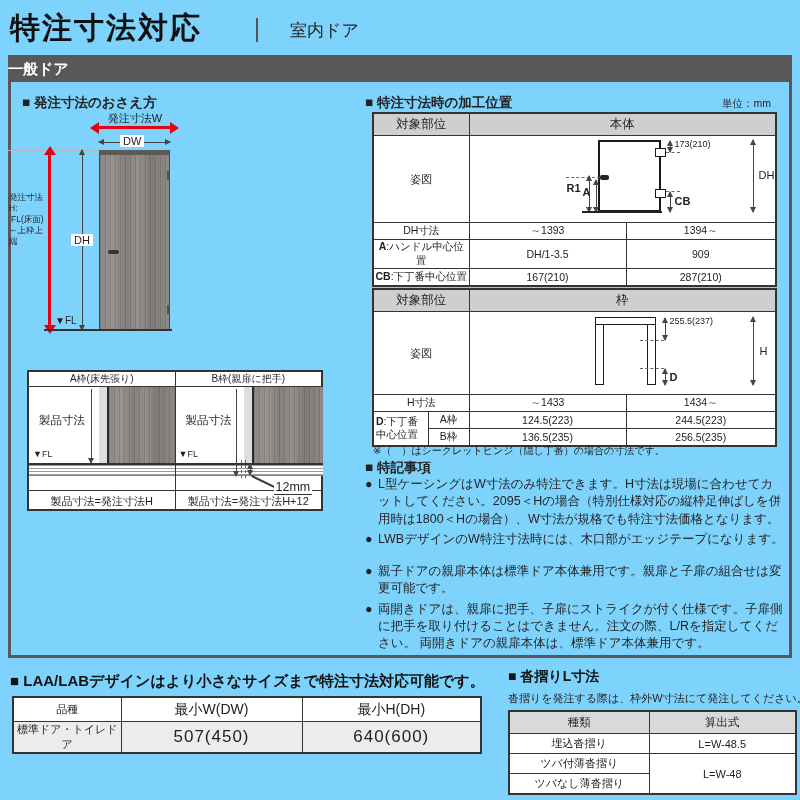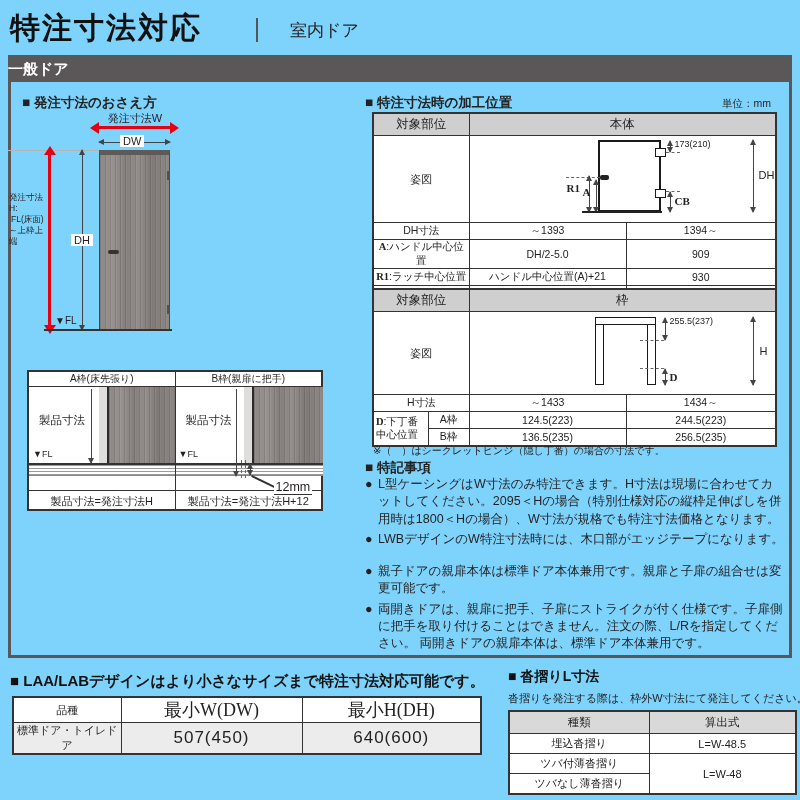--- a/index.html
+++ b/index.html
@@ -62,37 +62,37 @@
   .abt .frow{position:absolute;left:0;top:118px;width:100%;height:21px;border-top:1px solid #333;box-sizing:border-box;display:flex;}
   .abt .frow div{flex:1;text-align:center;font-size:11px;line-height:20px;}
   .abt .frow div:first-child{border-right:1px solid #333;box-sizing:border-box;}
 
   
   table.spec{position:absolute;border-collapse:collapse;table-layout:fixed;background:#fff;}
   table.spec td,table.spec th{border:1px solid #333;font-weight:normal;text-align:center;
       font-size:10.5px;padding:0;overflow:hidden;color:#222;}
   table.spec .ghead{background:#cfcfcf;font-size:12.5px;height:21px;}
   table.spec{border:2px solid #333;}
-  .b{font-weight:bold;font-family:Liberation Serif, serif;}
+  .b{font-weight:bold;}
   .zucell{position:relative;height:86px;background:#fff;}
   .zucell2{position:relative;height:82px;background:#fff;}
 
   .note{position:absolute;font-size:10px;color:#222;}
   .bullets{position:absolute;left:365px;top:476px;width:420px;}
   .bullets .li{display:flex;font-size:12.5px;line-height:1.38;margin-bottom:3px;}
   .bullets .blt{flex:0 0 13px;}
   .gap{margin-top:15px !important;}
 
   
   table.bt{position:absolute;border-collapse:collapse;table-layout:fixed;border:2px solid #333;background:#fff;}
   table.bt td,table.bt th{border:1px solid #333;text-align:center;padding:0;font-weight:normal;color:#222;}
   .laahead th{height:23px;}
   .laarow td{height:30px;background:#ececec;}
   .fs11{font-size:11px;}
-  .fs14b{font-size:18px;font-weight:bold;font-family:Liberation Serif, serif;}
+  .fs14b{font-size:14px;font-weight:bold;}
   .fs17{font-size:17px;letter-spacing:1px;}
   .kzhead th{height:21px;background:#d9d9d9;font-size:11.5px;font-weight:bold;}
   .kz td{height:19px;font-size:11px;}
   .h2big{position:absolute;font-weight:bold;color:#111;}
 </style>
 </head>
 <body>
 
 <div class="page">
 
@@ -209,27 +209,22 @@
         </div>
       </td>
     </tr>
     <tr style="height:17px;">
       <td>DH寸法</td>
       <td>～1393</td>
       <td>1394～</td>
     </tr>
     <tr style="height:17px;">
       <td><span class="b">A</span><span>:ハンドル中心位置</span></td>
-      <td>DH/2-5.0</td>
+      <td>DH/1-3.5</td>
       <td>909</td>
-    </tr>
-    <tr style="height:17px;">
-      <td><span class="b">R1</span><span>:ラッチ中心位置</span></td>
-      <td>ハンドル中心位置(A)+21</td>
-      <td>930</td>
     </tr>
     <tr style="height:17px;">
       <td><span class="b">CB</span><span>:下丁番中心位置</span></td>
       <td>167(210)</td>
       <td>287(210)</td>
     </tr>
   </tbody>
     </table>
 
   <table class="spec" style="left:372px;top:288px;width:403px;">

